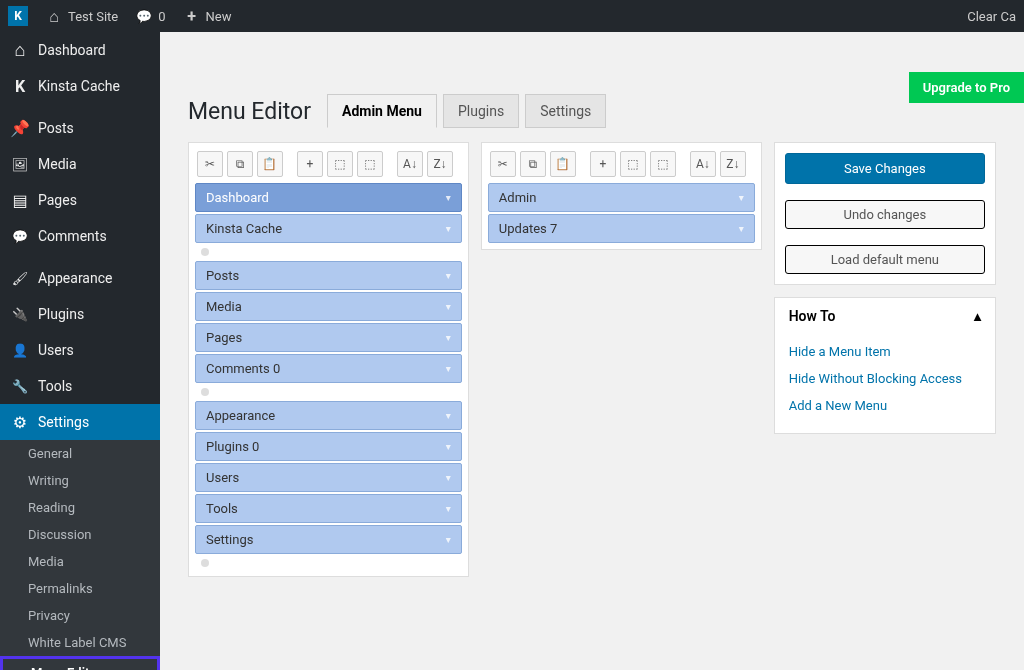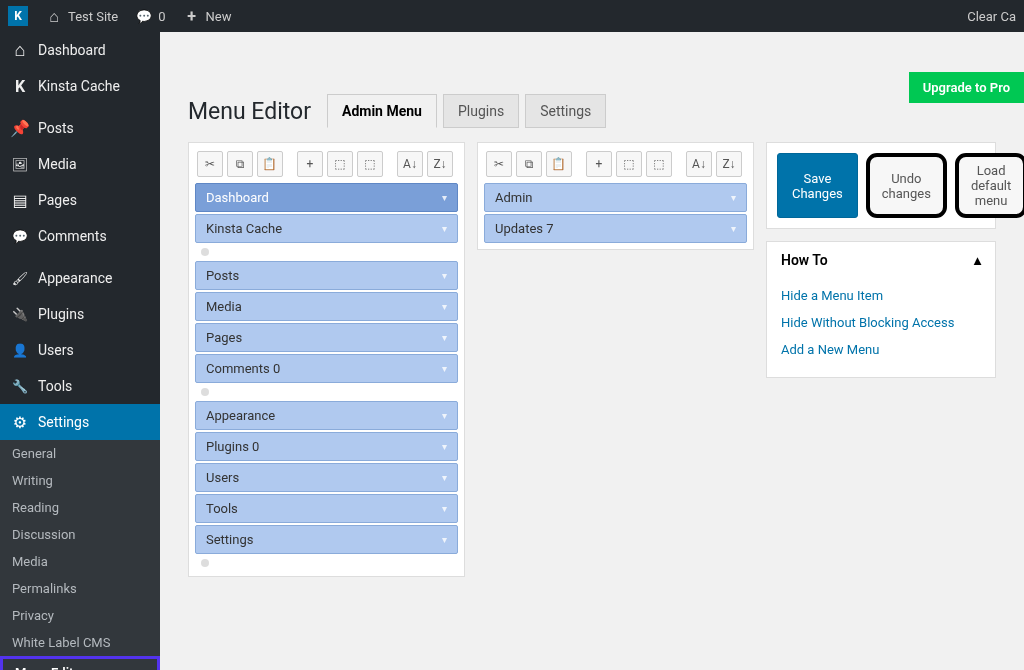--- a/index.html
+++ b/index.html
@@ -10,21 +10,21 @@
 .admin-bar-item { display: flex; align-items: center; padding: 0 8px; height: 32px; cursor: pointer; }
 .admin-bar-icon { width: 20px; height: 20px; display: inline-flex; align-items: center; justify-content: center; margin-right: 4px; font-size: 16px; }
 .admin-bar-right { margin-left: auto; padding-right: 8px; }
 
 
 .sidebar { position: absolute; left: 0; top: 32px; width: 160px; background: #23282d; height: calc(100% - 32px); color: #eee; font-size: 14px; }
 .sidebar-item { display: flex; align-items: center; padding: 8px 10px; cursor: pointer; color: #eee; }
 .sidebar-item.active { background: #0073aa; color: #fff; position: relative; }
 .sidebar-item.active::after { content: ''; position: absolute; right: -8px; top: 50%; transform: translateY(-50%); border: 8px solid transparent; border-right-color: #f1f1f1; }
 .sidebar-icon { width: 20px; height: 20px; display: inline-flex; align-items: center; justify-content: center; margin-right: 8px; font-size: 16px; }
-.sidebar-subitem { padding: 6px 12px; font-size: 13px; color: #b4b9be; cursor: pointer; background: #32373c; }
+.sidebar-subitem { padding: 6px 28px; font-size: 13px; color: #b4b9be; cursor: pointer; background: #32373c; }
 .sidebar-subitem.current { color: #fff; font-weight: 600; }
 .highlight-box { border: 3px solid #5333ed; }
 
 
 .main { position: absolute; left: 160px; top: 32px; right: 0; bottom: 0; padding: 8px; overflow: hidden; margin-top: 40px; }
 .upgrade-btn { position: absolute; right: 0; top: 0; background: #00c853; color: #fff; padding: 8px 14px; font-size: 13px; font-weight: 600; cursor: pointer; }
 .page-header { display: flex; align-items: center; padding: 14px 20px 10px; }
 .page-title { font-size: 23px; font-weight: 400; color: #23282d; margin-right: 16px; }
 .tab { padding: 8px 14px; font-size: 14px; color: #555; background: #e5e5e5; border: 1px solid #ccc; cursor: pointer; margin-right: 6px; }
 .tab.active { background: #f1f1f1; border-bottom-color: #f1f1f1; color: #000; font-weight: bold; }
@@ -37,23 +37,23 @@
 .menu-list { display: flex; flex-direction: column; gap: 2px; }
 .menu-item { background: #b0c9ef; border: 1px solid #8aabda; padding: 6px 10px; font-size: 13px; color: #333; display: flex; align-items: center; justify-content: space-between; cursor: pointer; border-radius: 2px; }
 .menu-item.selected { background: #7a9fd8; border-color: #5f87c5; color: #fff; }
 .menu-item-arrow { font-size: 10px; color: #fff; opacity: 0.8; }
 .menu-sep { height: 14px; display: flex; align-items: center; padding-left: 6px; }
 .menu-sep::before { content: ''; width: 8px; height: 8px; border-radius: 50%; background: #ddd; }
 
 .left-panel { width: 290px; }
 .right-panel { width: 290px; }
 .side-col { width: 230px; display: flex; flex-direction: column; gap: 12px; }
-.btn-group { background: #fff; border: 1px solid #ddd; padding: 10px; display: flex; flex-direction: row; gap: 8px; }
+.btn-group { background: #fff; border: 1px solid #ddd; padding: 10px; display: flex; flex-direction: column; gap: 16px; }
 .btn-primary { background: #0073aa; color: #fff; border: 1px solid #006799; padding: 7px 14px; font-size: 13px; cursor: pointer; border-radius: 3px; }
-.btn-secondary { background: #f7f7f7; color: #555; border: 4px solid #000000; padding: 6px 12px; font-size: 13px; cursor: pointer; border-radius: 11px; }
+.btn-secondary { background: #f7f7f7; color: #555; border: 1px solid #000000; padding: 6px 12px; font-size: 13px; cursor: pointer; border-radius: 3px; }
 .howto { background: #fff; border: 1px solid #ddd; }
 .howto-header { padding: 10px 14px; font-size: 14px; font-weight: 600; display: flex; justify-content: space-between; cursor: pointer; }
 .howto-body { padding: 4px 14px 14px; }
 .howto-link { color: #0073aa; font-size: 13px; padding: 6px 0; display: block; cursor: pointer; }
 
 
 .i-dash::before { content: '⌂'; font-size:18px;}
 .i-pin::before { content: '📌'; }
 .i-media::before { content: '🖼'; font-size:13px;}
 .i-page::before { content: '▤'; }

